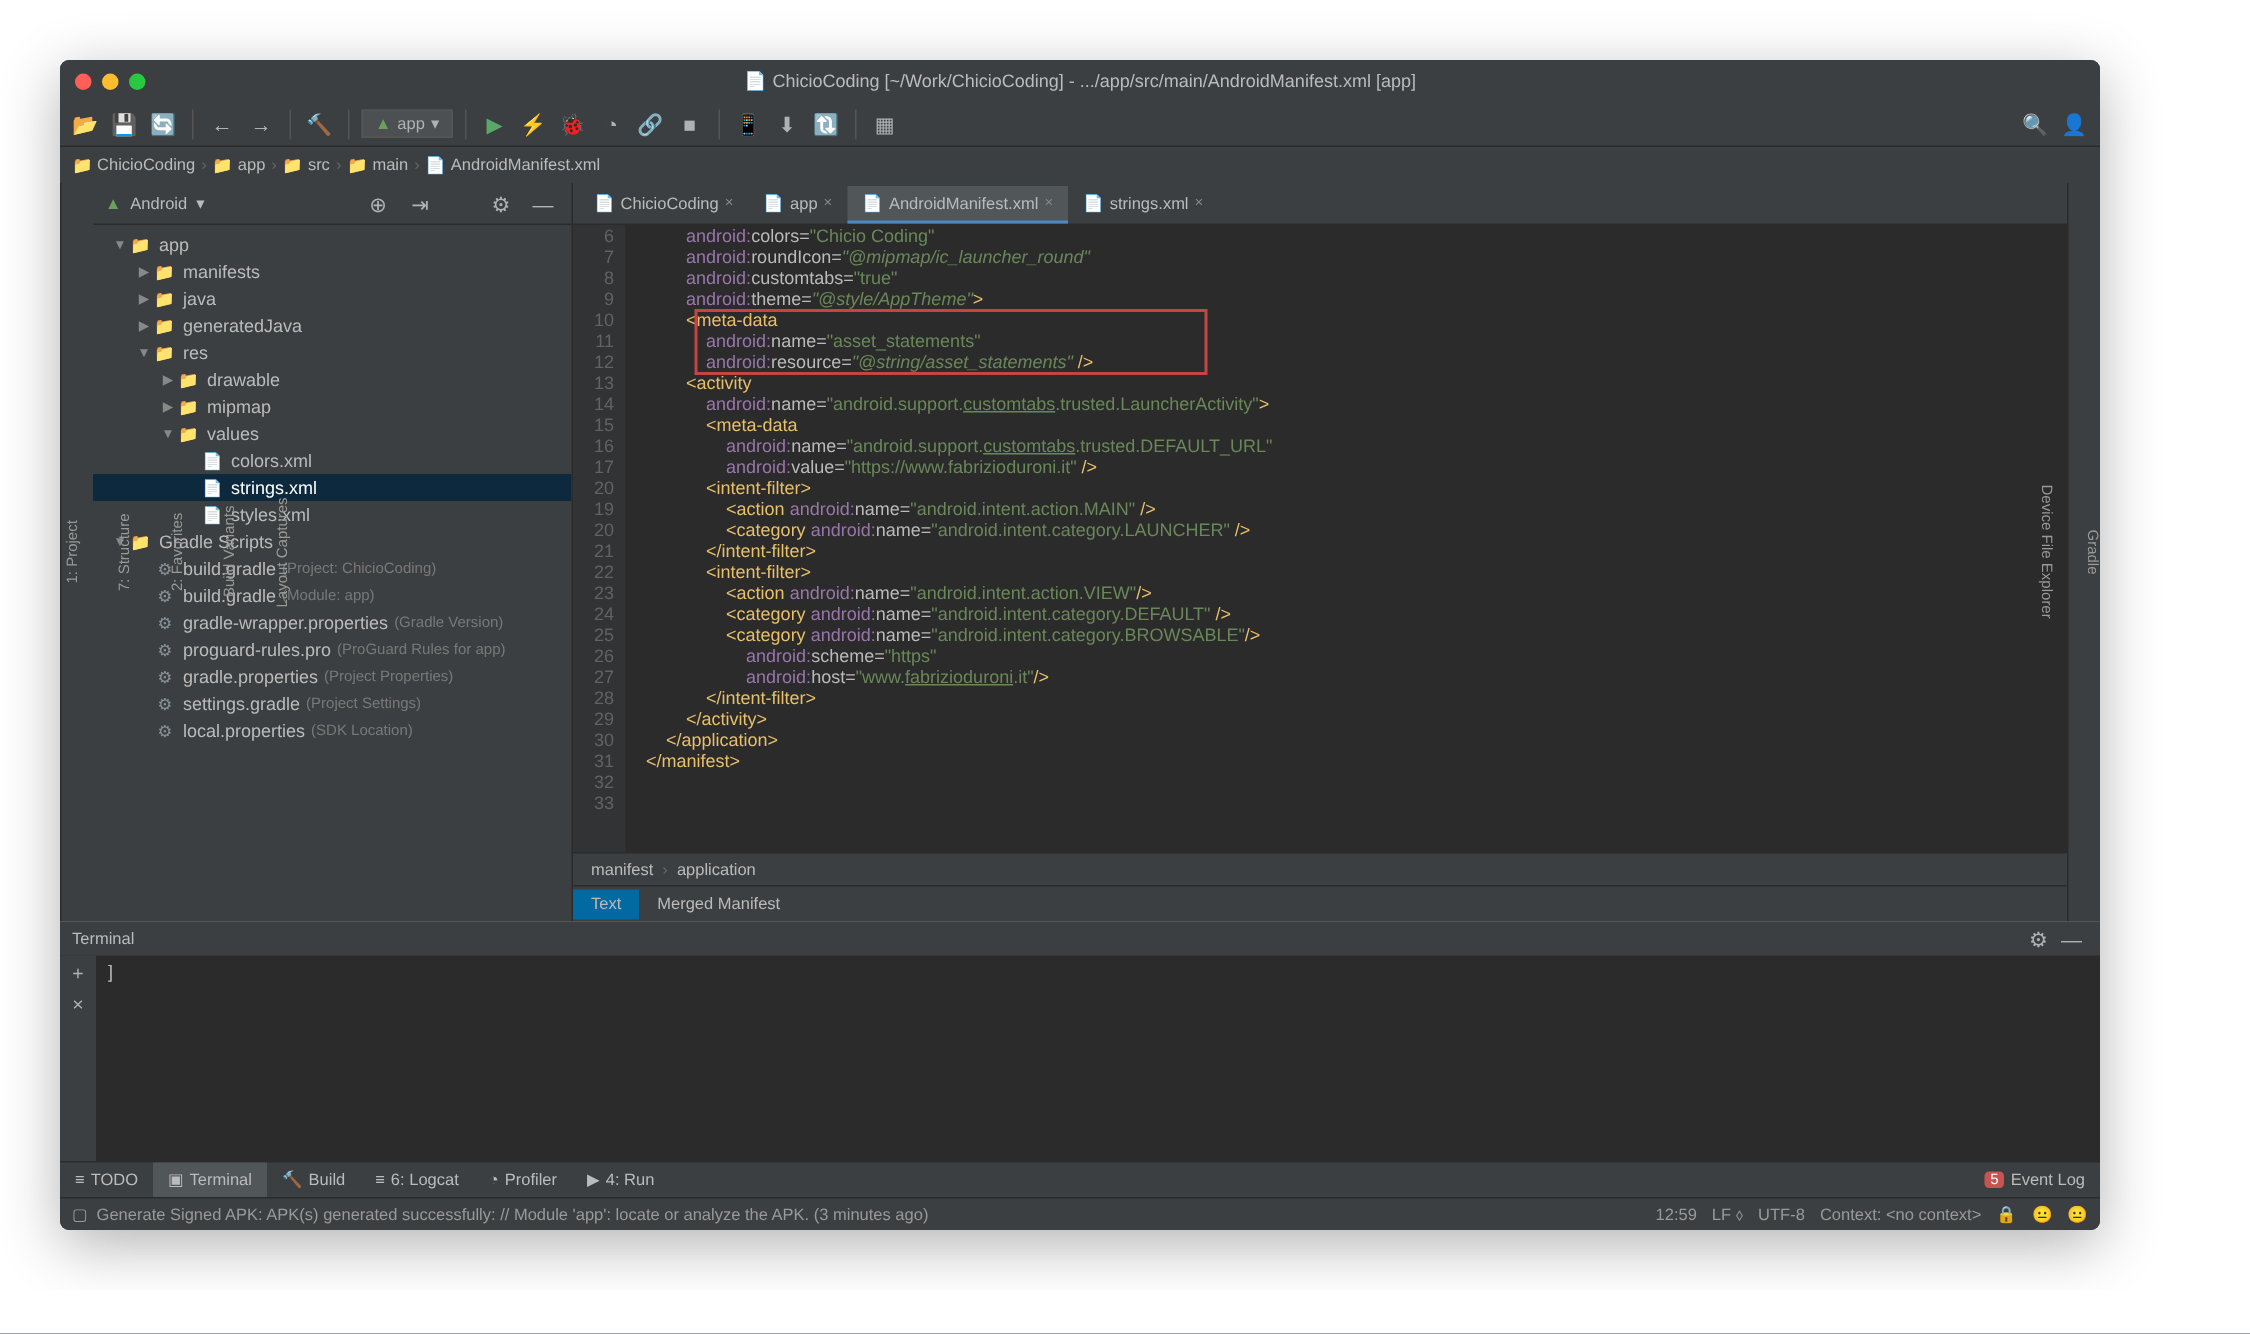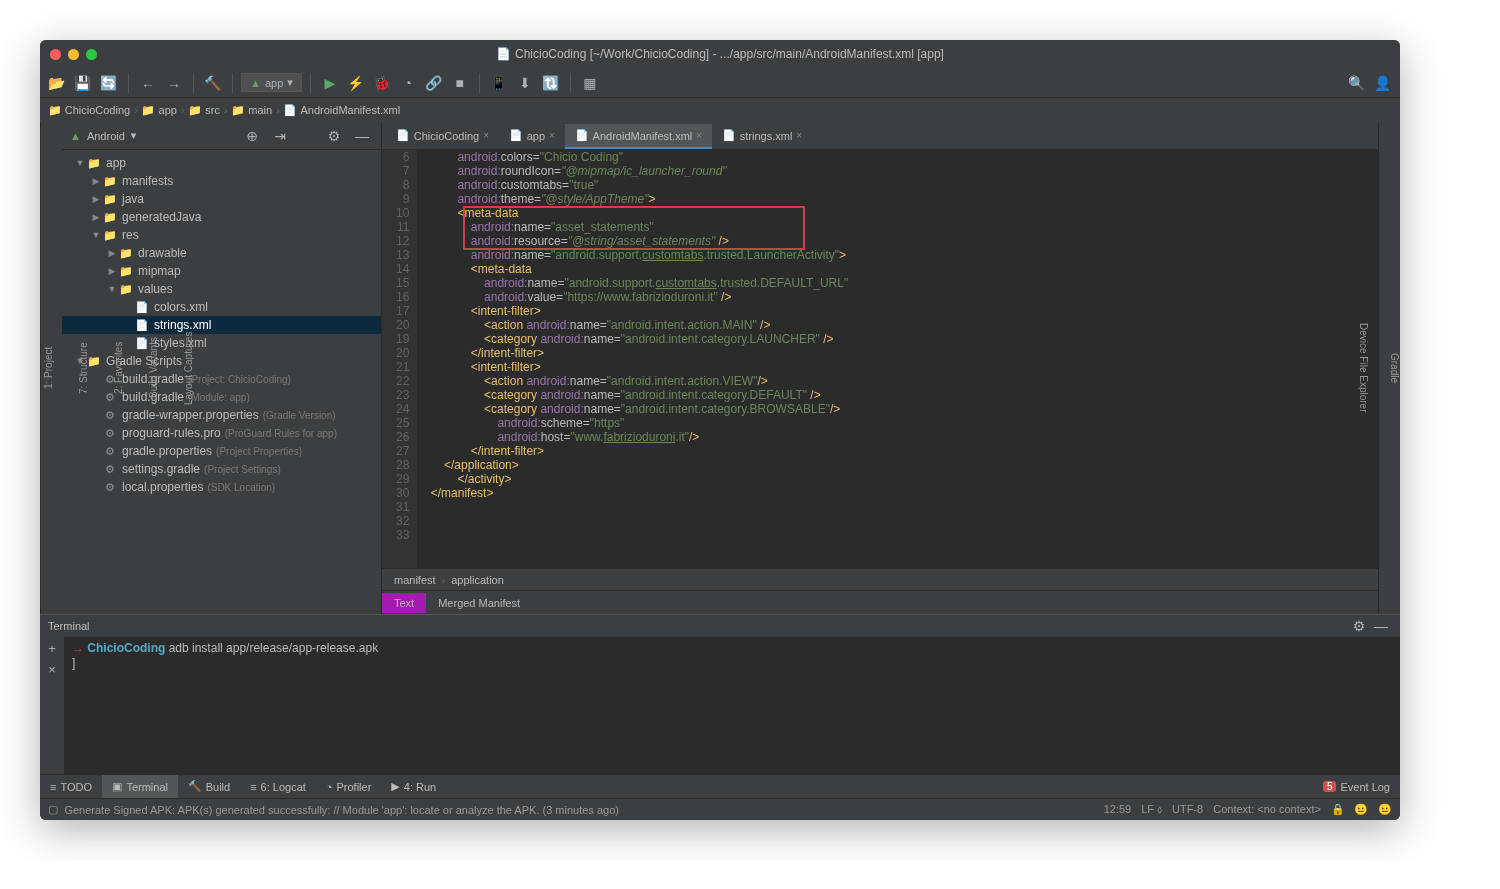--- a/index.html
+++ b/index.html
@@ -49,21 +49,21 @@
 .tag { color: #e8bf6a; }
 .attr { color: #bababa; }
 .ns { color: #9876aa; }
 .str { color: #6a8759; }
 .str-res { color: #6a8759; font-style: italic; }
 .underline { text-decoration: underline; }
 .highlight-box { position: absolute; border: 2px solid #c54545; pointer-events: none; }
 .breadcrumb2 { height: 22px; background: #3c3f41; border-top: 1px solid #2b2b2b; display: flex; align-items: center; padding: 0 12px; font-size: 11px; color: #bbb; gap: 6px; }
 .editor-bottom-tabs { height: 24px; background: #3c3f41; display: flex; align-items: center; font-size: 11px; color: #bbb; border-top: 1px solid #2b2b2b; }
 .ebtab { padding: 4px 12px; cursor: pointer; }
-.ebtab.active { background: #a21caf; }
+.ebtab.active { background: #0369a1; }
 .terminal-panel { height: 160px; background: #2b2b2b; border-top: 1px solid #555; display: flex; flex-direction: column; }
 .term-header { height: 22px; display: flex; align-items: center; padding: 0 8px; font-size: 11px; color: #bbb; background: #3c3f41; }
 .term-header .grow { flex: 1; }
 .term-body { flex: 1; display: flex; }
 .term-side { width: 24px; background: #3c3f41; display: flex; flex-direction: column; align-items: center; padding-top: 4px; gap: 6px; color: #afb1b3; font-size: 13px; }
 .term-content { flex: 1; font-family: "Menlo","Consolas",monospace; font-size: 12px; color: #bbb; padding: 4px 8px; line-height: 15px; overflow: auto; }
 .term-content .prompt { color: #c54545; }
 .term-content .cwd { color: #55aaca; font-weight: bold; }
 .bottom-bar { height: 24px; background: #3c3f41; border-top: 1px solid #2b2b2b; display: flex; align-items: center; font-size: 11px; color: #bbb; }
 .bottom-bar .btab { padding: 0 10px; display: flex; align-items: center; gap: 4px; cursor: pointer; height: 100%; }
@@ -355,37 +355,38 @@
           </div>
         <div class="code-lines" id="codelines">
           <div class="highlight-box" id="hlbox" style="top: 56px; left: 46px; width: 342px; height: 44px;"></div>
         <div class="line">            <span class="ns">android:</span><span class="attr">colors=</span><span class="str">"Chicio Coding"</span></div>
             <div class="line">            <span class="ns">android:</span><span class="attr">roundIcon=</span><span class="str-res">"@mipmap/ic_launcher_round"</span></div>
             <div class="line">            <span class="ns">android:</span><span class="attr">customtabs=</span><span class="str">"true"</span></div>
             <div class="line">            <span class="ns">android:</span><span class="attr">theme=</span><span class="str-res">"@style/AppTheme"</span><span class="tag">&gt;</span></div>
             <div class="line">            <span class="tag">&lt;meta-data</span></div>
             <div class="line">                <span class="ns">android:</span><span class="attr">name=</span><span class="str">"asset_statements"</span></div>
             <div class="line">                <span class="ns">android:</span><span class="attr">resource=</span><span class="str-res">"@string/asset_statements"</span> <span class="tag">/&gt;</span></div>
+            <div class="line">            <span class="tag">&lt;activity</span></div>
             <div class="line">                <span class="ns">android:</span><span class="attr">name=</span><span class="str">"android.support.<span class="underline">customtabs</span>.trusted.LauncherActivity"</span><span class="tag">&gt;</span></div>
             <div class="line">                <span class="tag">&lt;meta-data</span></div>
             <div class="line">                    <span class="ns">android:</span><span class="attr">name=</span><span class="str">"android.support.<span class="underline">customtabs</span>.trusted.DEFAULT_URL"</span></div>
             <div class="line">                    <span class="ns">android:</span><span class="attr">value=</span><span class="str">"https://www.fabrizioduroni.it"</span> <span class="tag">/&gt;</span></div>
             <div class="line">                <span class="tag">&lt;intent-filter&gt;</span></div>
             <div class="line">                    <span class="tag">&lt;action </span><span class="ns">android:</span><span class="attr">name=</span><span class="str">"android.intent.action.MAIN"</span> <span class="tag">/&gt;</span></div>
             <div class="line">                    <span class="tag">&lt;category </span><span class="ns">android:</span><span class="attr">name=</span><span class="str">"android.intent.category.LAUNCHER"</span> <span class="tag">/&gt;</span></div>
             <div class="line">                <span class="tag">&lt;/intent-filter&gt;</span></div>
             <div class="line">                <span class="tag">&lt;intent-filter&gt;</span></div>
             <div class="line">                    <span class="tag">&lt;action </span><span class="ns">android:</span><span class="attr">name=</span><span class="str">"android.intent.action.VIEW"</span><span class="tag">/&gt;</span></div>
             <div class="line">                    <span class="tag">&lt;category </span><span class="ns">android:</span><span class="attr">name=</span><span class="str">"android.intent.category.DEFAULT"</span> <span class="tag">/&gt;</span></div>
             <div class="line">                    <span class="tag">&lt;category </span><span class="ns">android:</span><span class="attr">name=</span><span class="str">"android.intent.category.BROWSABLE"</span><span class="tag">/&gt;</span></div>
             <div class="line">                        <span class="ns">android:</span><span class="attr">scheme=</span><span class="str">"https"</span></div>
             <div class="line">                        <span class="ns">android:</span><span class="attr">host=</span><span class="str">"www.<span class="underline">fabrizioduroni</span>.it"</span><span class="tag">/&gt;</span></div>
             <div class="line">                <span class="tag">&lt;/intent-filter&gt;</span></div>
+            <div class="line">            <span class="tag">&lt;/activity&gt;</span></div>
             <div class="line">        <span class="tag">&lt;/application&gt;</span></div>
-            <div class="line">            <span class="tag">&lt;/activity&gt;</span></div>
             <div class="line">    <span class="tag">&lt;/manifest&gt;</span></div>
             <div class="line"></div>
           </div>
       </div>
       <div class="breadcrumb2" id="bc2">
           <span>manifest</span>
           <span style="color: rgb(102, 102, 102);">›</span>
           <span>application</span>
         </div>
       <div class="editor-bottom-tabs" id="ebtabs">
@@ -406,21 +407,20 @@
       <span class="grow"></span>
       <span class="tbtn">⚙</span>
       <span class="tbtn">—</span>
     </div>
     <div class="term-body">
       <div class="term-side">
         <span>+</span>
         <span>×</span>
       </div>
       <div class="term-content" id="termout">
-          <div><span class="prompt">→</span>  <span class="cwd">ChicioCoding</span> adb install app/release/app-release.apk</div>
           <div>]</div>
         </div>
     </div>
   </div>
 
   <div class="bottom-bar" id="bottombar">
       <div class="btab">
         <span>≡</span>
         <span>TODO</span>
       </div>

